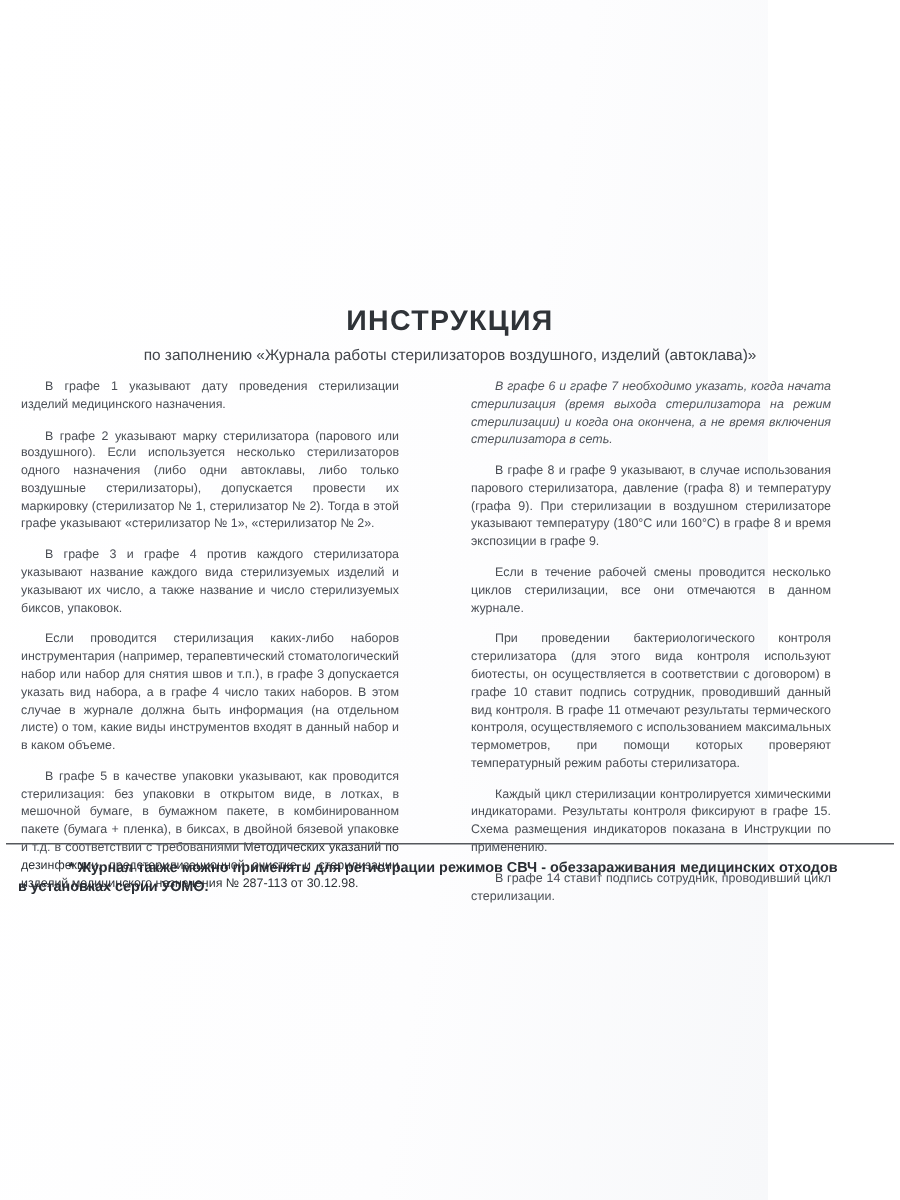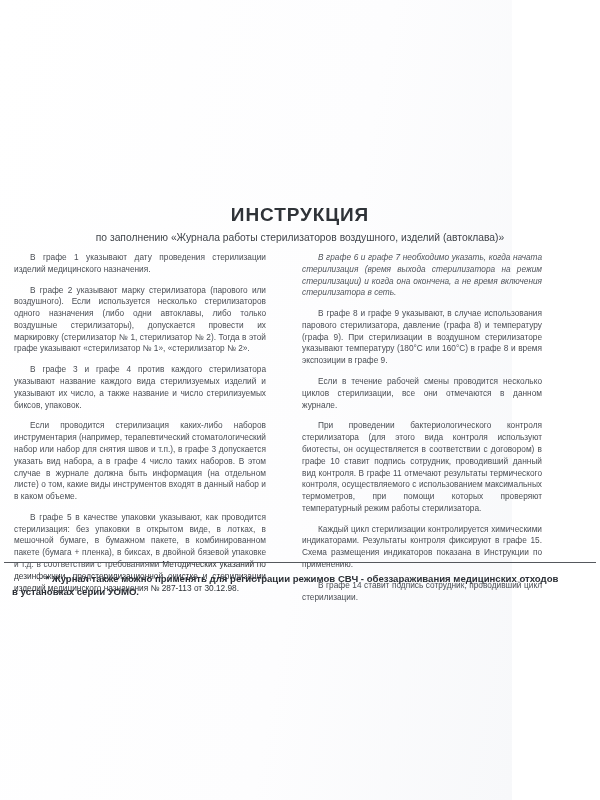--- a/index.html
+++ b/index.html
@@ -52,21 +52,21 @@
     line-height: 1.25;
   }
   .columns {
     position: absolute;
     left: 0;
     top: 252px;
     width: 600px;
     display: flex;
     flex-direction: row;
     align-items: flex-start;
-    gap: 4px;
+    gap: 16px;
   }
   .col {
     width: 276px;
     box-sizing: border-box;
   }
   .col-left {
     padding-left: 14px;
     padding-right: 10px;
   }
   .col-right {

